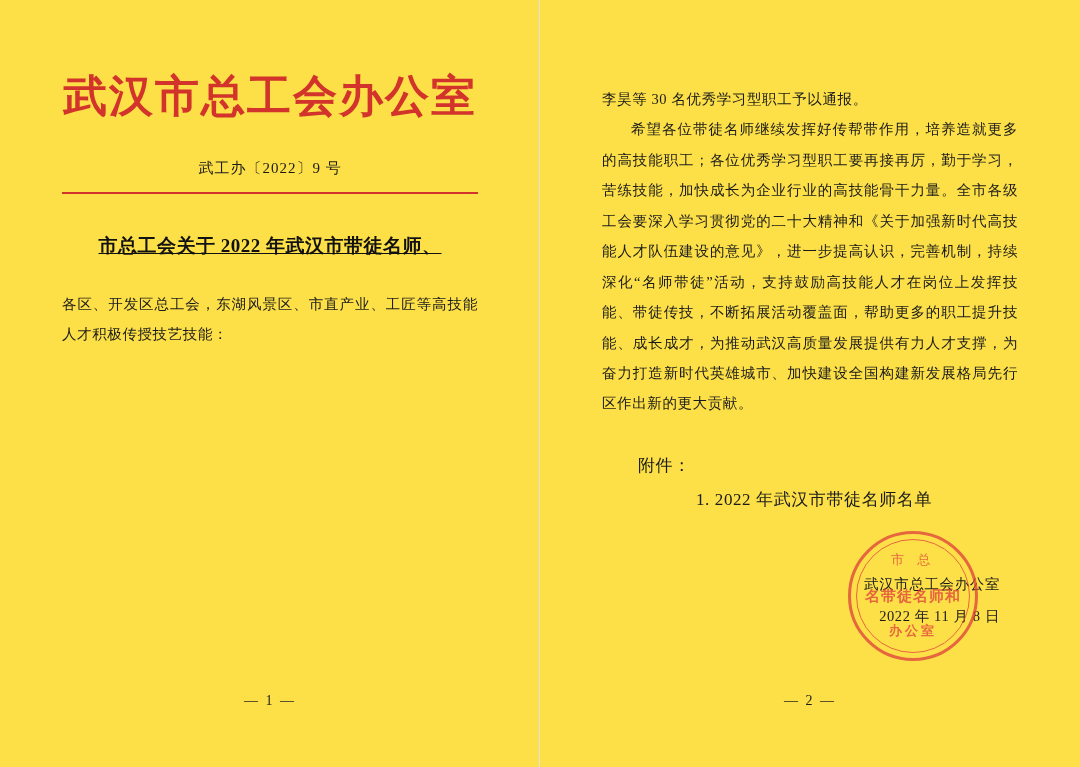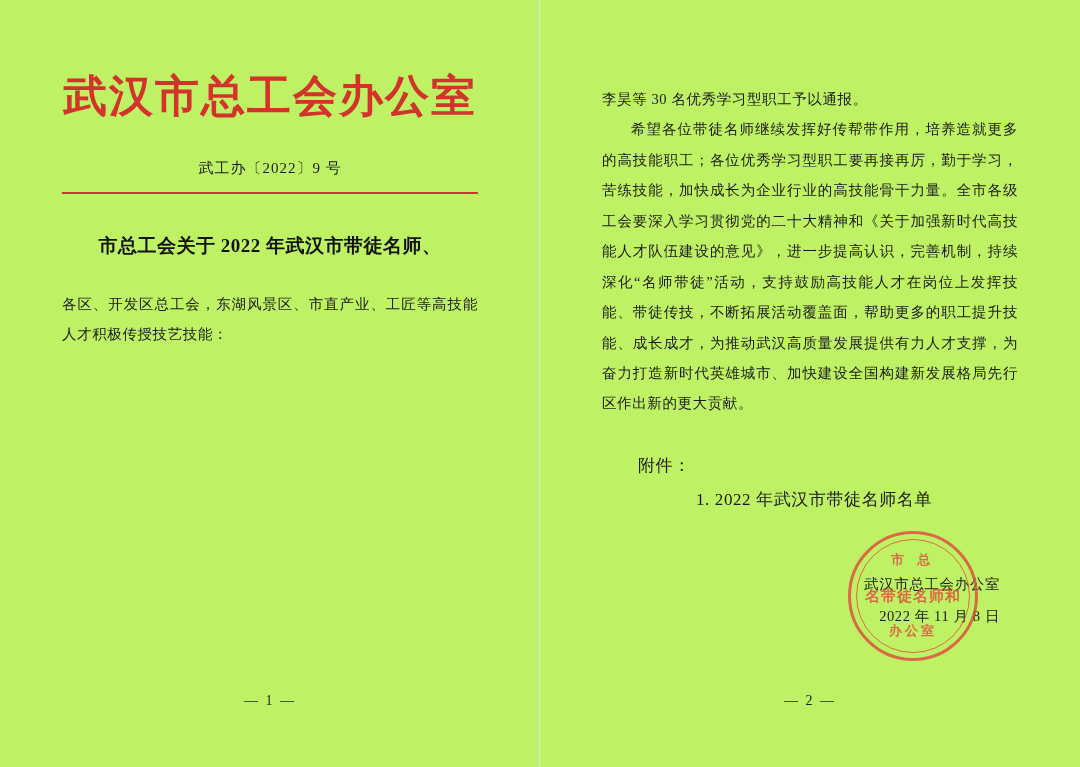--- a/index.html
+++ b/index.html
@@ -15,21 +15,21 @@
   }
   .doc-wrap {
     position: relative;
     width: 1080px;
     height: 767px;
     background: #f1f1f1;
     display: flex;
   }
   .page {
     position: relative;
-    background: #bef264;
+    background: #fde047;
     height: 767px;
     box-sizing: border-box;
     overflow: hidden;
   }
   .page-left {
     width: 540px;
     padding: 0 62px;
     box-shadow: inset -1px 0 0 #e2e2e2;
   }
   .page-right {
@@ -73,20 +73,21 @@
 
   
   .doc-title {
     margin-top: 34px;
     text-align: center;
     font-size: 19px;
     font-weight: bold;
     line-height: 1.85;
     color: #111111;
     letter-spacing: 0.5px;
+    text-decoration: underline;
   }
   .doc-title .line {
     display: block;
   }
 
   
   .body-text {
     margin-top: 26px;
     font-size: 14.5px;
     line-height: 2.1;
@@ -166,21 +167,21 @@
     letter-spacing: 1px;
   }
   .seal .seal-arc-top {
     position: absolute;
     left: 0; right: 0;
     top: 12px;
     text-align: center;
     color: #e0453c;
     font-size: 13px;
     letter-spacing: 5px;
-    font-weight: bold;
+    font-weight: normal;
   }
   .seal .seal-arc-bottom {
     position: absolute;
     left: 0; right: 0;
     bottom: 12px;
     text-align: center;
     color: #e0453c;
     font-size: 13px;
     letter-spacing: 3px;
     font-weight: bold;

